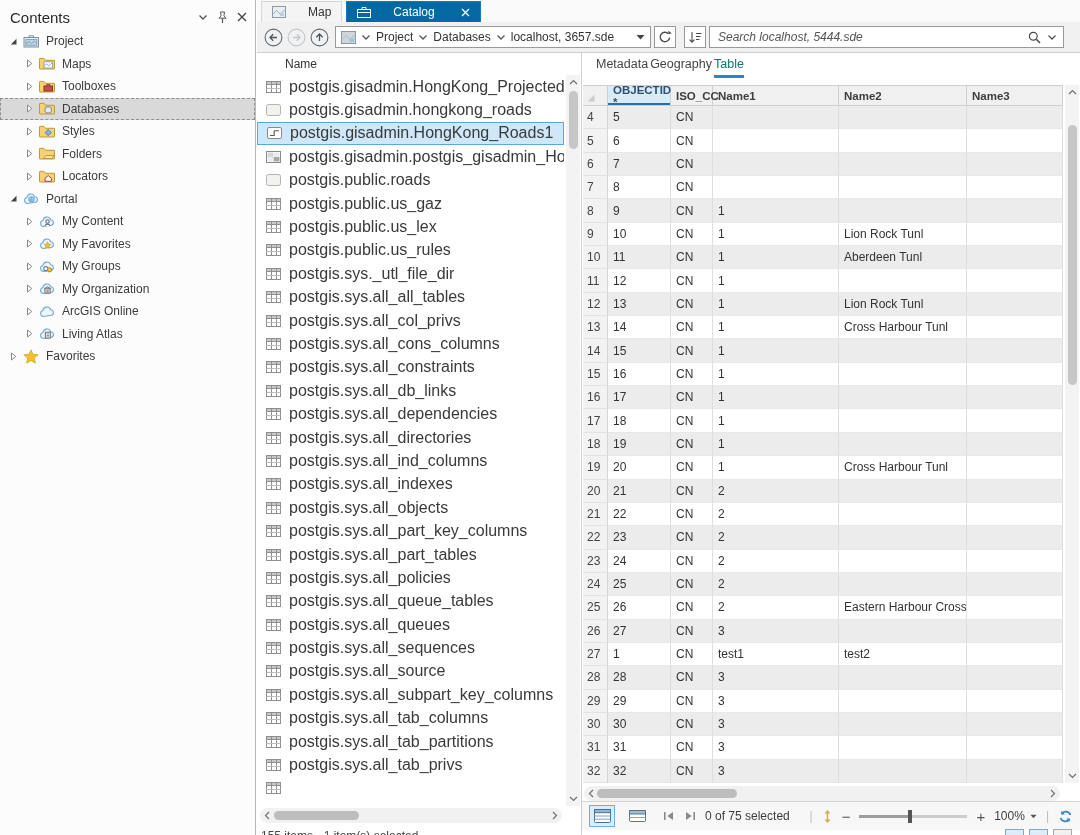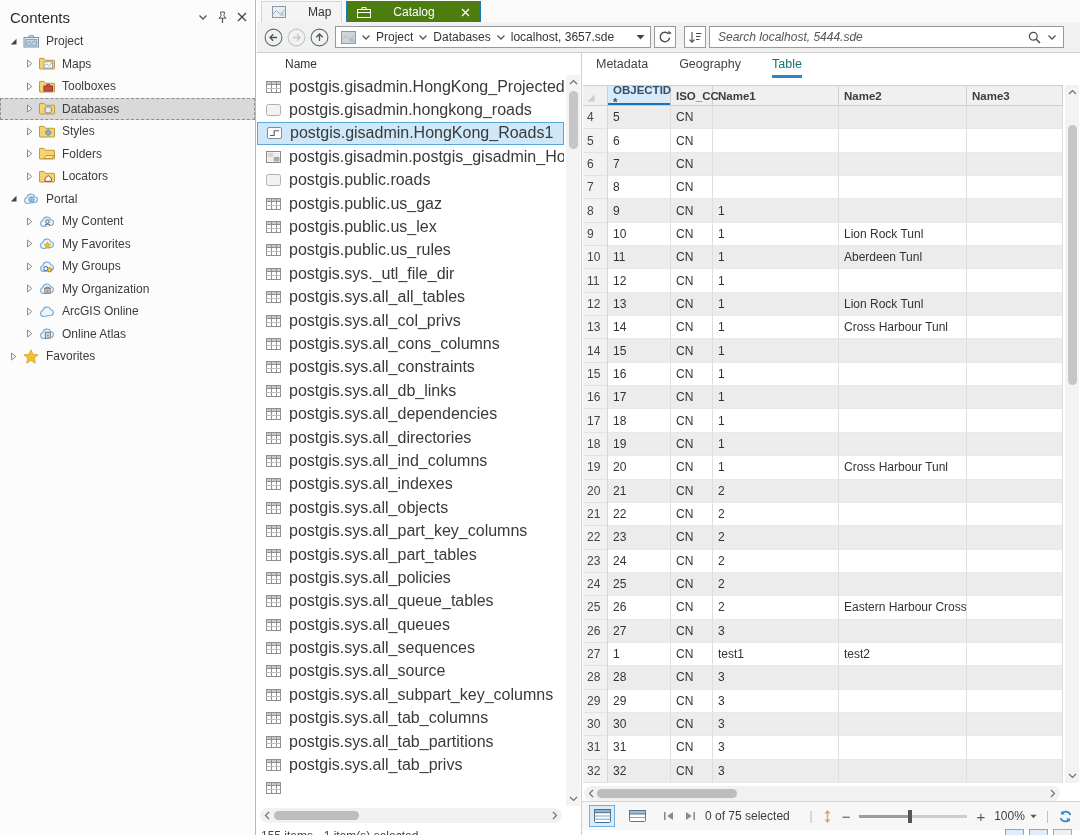--- a/index.html
+++ b/index.html
@@ -22,21 +22,21 @@
   .tree-row .exp{width:14px;flex:0 0 14px}
   .tree-row .tico{width:22px;flex:0 0 22px;margin-right:4px}
   .tree-row.sel{background:#d9d9d9;outline:1px dashed #8f8f8f;outline-offset:-1px}
 
   
   .catalog{position:absolute;left:257px;top:0;right:0;bottom:0;background:#fff}
   .tabstrip{height:22px;background:#fafafa;display:flex;align-items:flex-end}
   .tab{display:flex;align-items:center;gap:22px;height:21px;padding:0 10px;font-size:12px;
        color:#333;background:#f4f4f4;border:1px solid #d6d6d6;border-bottom:none;
        box-sizing:border-box;margin-left:4px;cursor:pointer}
-  .tab.active{background:#4d7c0f;color:#fff;border-color:#1d76bb}
+  .tab.active{background:#0369a1;color:#fff;border-color:#1d76bb}
   .tab .closex{margin-left:4px}
 
   .navbar{height:30px;background:#f1f1f1;border-bottom:1px solid #cfcfcf;display:flex;
           align-items:center;padding:0 6px;gap:3px}
   .navbtn{width:20px;height:20px;display:flex;align-items:center;justify-content:center;cursor:pointer}
   .crumbbar{height:22px;background:#fff;border:1px solid #999;display:flex;align-items:center;
             width:316px;padding:0 5px;gap:5px;font-size:12px;color:#333;box-sizing:border-box;margin-left:3px}
   .crumb{cursor:pointer;white-space:nowrap}
   .crumb-spacer{flex:1}
   .sqbtn{width:22px;height:22px;border:1px solid #999;background:#fff;display:flex;
@@ -59,21 +59,21 @@
   .vscroll .arr{height:14px;display:flex;align-items:center;justify-content:center;cursor:pointer;width:100%}
   .vthumb{width:9px;background:#c6c6c6;border-radius:5px;position:absolute;left:2.5px;cursor:pointer}
   .hscroll{position:absolute;height:15px;background:#f1f1f1;border-radius:8px;display:flex;align-items:center;
            justify-content:space-between;padding:0 4px;box-sizing:border-box}
   .hthumb{height:9px;background:#bdbdbd;border-radius:5px;position:absolute;top:3px;cursor:pointer}
   .list-status{position:absolute;left:4px;top:776px;height:6px;overflow:hidden;font-size:12px;color:#444;white-space:nowrap}
   .vdivider{width:1px;background:#d0d0d0;flex:0 0 1px}
 
   
   .detail{flex:1;position:relative;background:#fff;overflow:hidden}
-  .dtabs{height:25px;display:flex;align-items:flex-end;gap:31px;padding-left:14px;font-size:12.5px;color:#444}
+  .dtabs{height:25px;display:flex;align-items:flex-end;gap:2px;padding-left:14px;font-size:12.5px;color:#444}
   .dtab{padding-bottom:4px;border-bottom:3px solid transparent;cursor:pointer}
   .dtab.active{color:#0f766e;border-bottom-color:#2a86c8}
 
   .tablezone{position:absolute;top:32px;left:1px;right:17px;bottom:0}
   .thead{display:flex;height:21px;background:#f0f0f0;border-top:1px solid #cfcfcf;
          border-bottom:1px solid #cfcfcf;font-weight:bold;font-size:11.5px;color:#3d3d3d;box-sizing:border-box}
   .th{display:flex;align-items:center;padding-left:5px;border-right:1px solid #cfcfcf;box-sizing:border-box;cursor:pointer}
   .th.sel{background:#d9eaf8;box-shadow:inset 0 -2px 0 #1f6fb5;color:#31506d}
   .th.corner{padding:0 0 2px 3px;align-items:flex-end}
   .w-num{width:25px;flex:0 0 25px}
@@ -330,21 +330,21 @@
         </span>
         <span class="icn tico">
           <svg width="17" height="13" viewBox="0 0 16 12">
             <path d="M4.1 10.7 a2.9 2.9 0 0 1-.4-5.7 a3.8 3.8 0 0 1 7.3-.7 a2.7 2.7 0 0 1 .6 5.3 Z" fill="#eef6fc" stroke="#74a9d4"></path>
             <rect x="6" y="4.8" width="4.6" height="5.6" fill="#fff" stroke="#777"></rect>
             <line x1="7" y1="6.4" x2="9.6" y2="6.4" stroke="#999"></line>
             <line x1="7" y1="7.8" x2="9.6" y2="7.8" stroke="#999"></line>
             <line x1="7" y1="9.2" x2="9.6" y2="9.2" stroke="#999"></line>
           </svg>
         </span>
-        <span>Online Atlas</span>
+        <span>Living Atlas</span>
       </div>
       <div class="tree-row lvl0">
         <span class="icn exp">
           <svg width="9" height="9">
             <path d="M2.5 1 L6.8 4.5 L2.5 8 Z" fill="#fff" stroke="#8a8a8a"></path>
           </svg>
         </span>
         <span class="icn tico">
           <svg width="16" height="15">
             <path d="M8 .8 L10 5.3 L15.2 5.8 L11.3 9.1 L12.4 14.2 L8 11.5 L3.6 14.2 L4.7 9.1 L.8 5.8 L6 5.3 Z" fill="#f2c02c" stroke="#cf9f1d" stroke-width=".7"></path>

